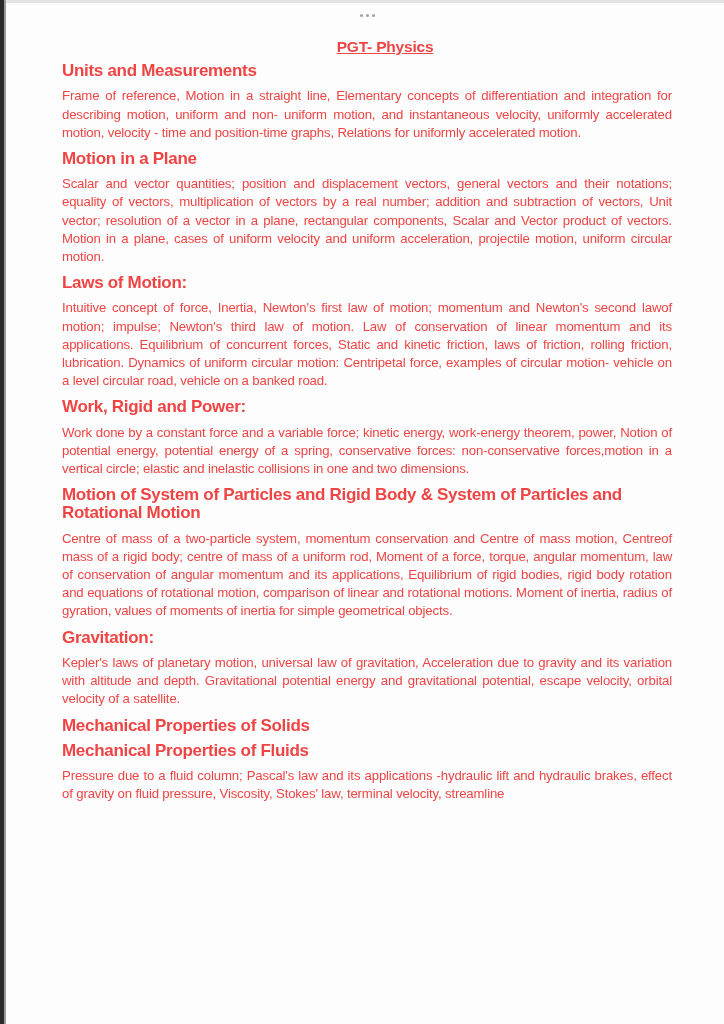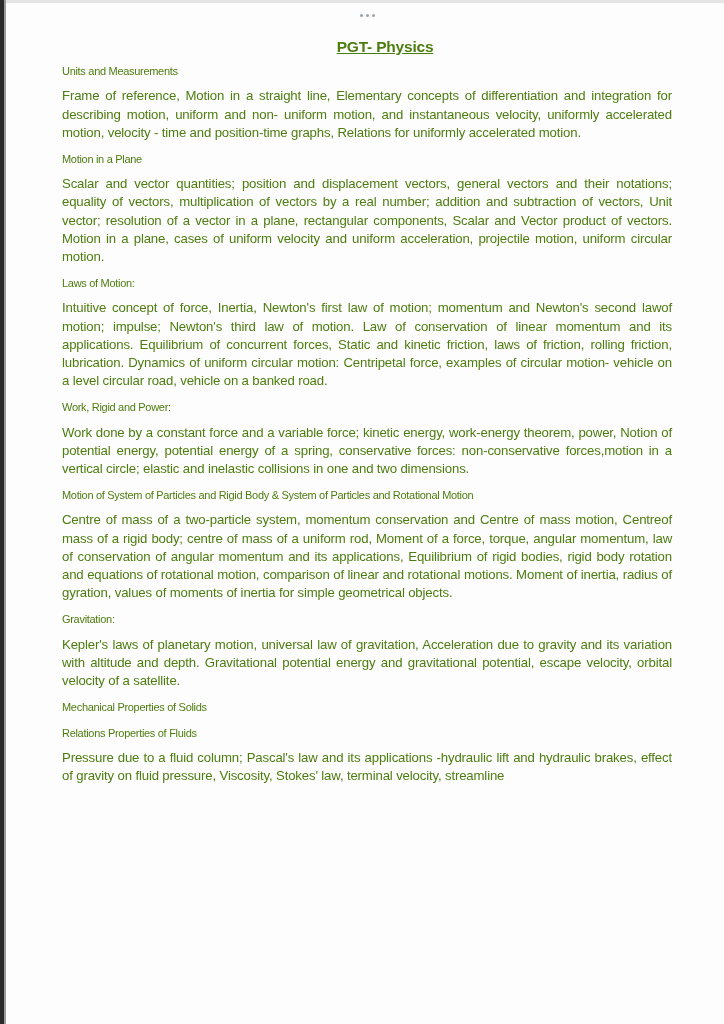--- a/index.html
+++ b/index.html
@@ -55,35 +55,35 @@
       background: #9aa3ab;
     }
     .doc {
       position: absolute;
       left: 62px;
       top: 38px;
       width: 610px;
       font-family: "Liberation Sans", sans-serif;
       font-size: 13.2px;
       line-height: 18.2px;
-      color: #4d7c0f;
+      color: #ef4444;
       letter-spacing: -0.15px;
     }
     .doc-title {
       text-align: center;
       font-weight: bold;
       font-size: 15.5px;
       text-decoration: underline;
       margin: 0 0 6px 0;
       padding-left: 36px;
       letter-spacing: -0.2px;
     }
     .section-heading {
-      font-weight: normal;
-      font-size: 11px;
+      font-weight: bold;
+      font-size: 17px;
       margin: 0 0 7px 0;
       letter-spacing: -0.3px;
     }
     .section-body {
       text-align: justify;
       margin: 0 0 8px 0;
     }
     .section { margin: 0; }
   </style>
 </head>
@@ -135,16 +135,16 @@
   <div class="section">
     <div class="section-heading">Gravitation:</div>
     <div class="section-body">Kepler's laws of planetary motion, universal law of gravitation, Acceleration due to gravity and its variation with altitude and depth. Gravitational potential energy and gravitational potential, escape velocity, orbital velocity of a satellite.</div>
   </div>
 
   <div class="section">
     <div class="section-heading">Mechanical Properties of Solids</div>
   </div>
 
   <div class="section">
-    <div class="section-heading">Relations Properties of Fluids</div>
+    <div class="section-heading">Mechanical Properties of Fluids</div>
     <div class="section-body">Pressure due to a fluid column; Pascal's law and its applications -hydraulic lift and hydraulic brakes, effect of gravity on fluid pressure, Viscosity, Stokes' law, terminal velocity, streamline</div>
   </div>
 </div>
 
 </body></html>

